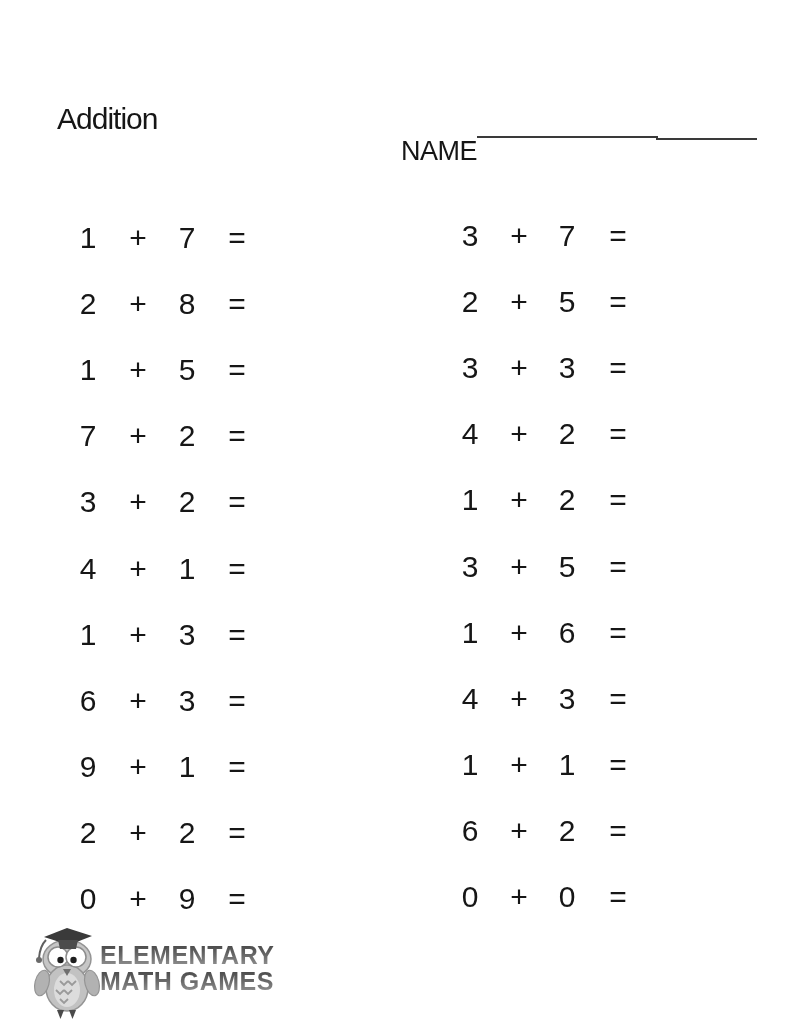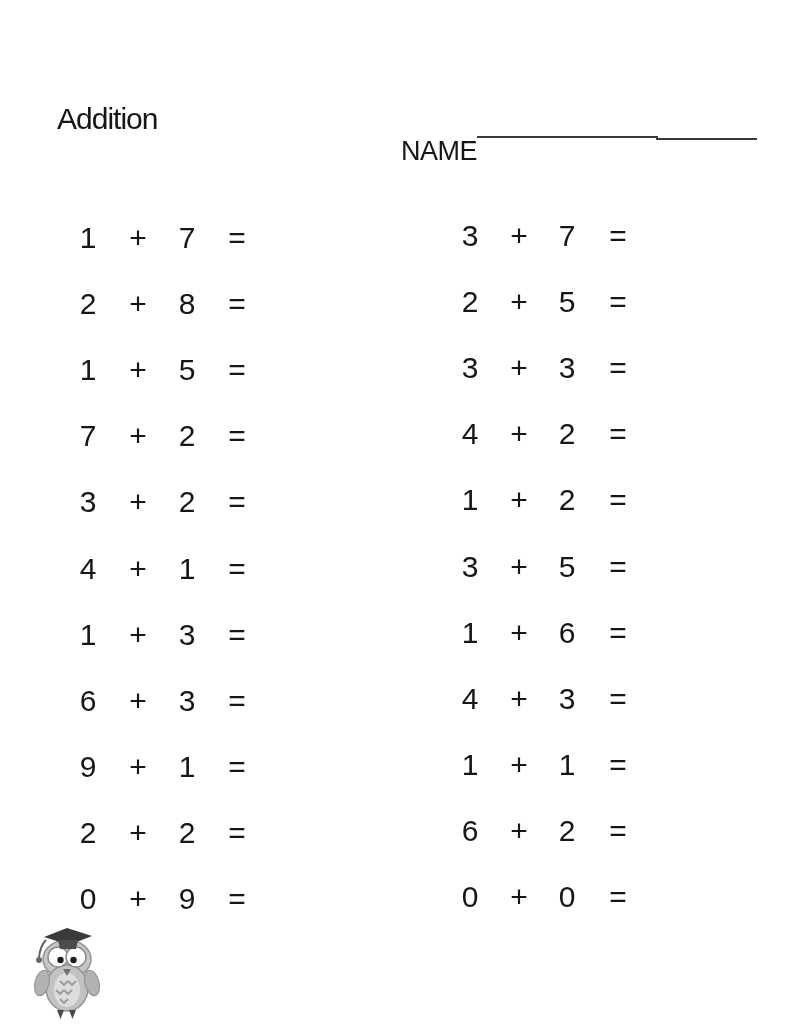--- a/index.html
+++ b/index.html
@@ -280,15 +280,17 @@
 
     <path d="M37,43 L45,43 L41,50 Z" fill="#707070"></path>
 
     <path d="M41,2 L66,10 L43,19 L18,11 Z" fill="#3a3a3a"></path>
     <path d="M32,14 L52,14 L50,23 L34,23 Z" fill="#4c4c4c"></path>
 
     <path d="M31,84 l7,0 l-3.5,9 Z" fill="#4a4a4a"></path>
     <path d="M43,84 l7,0 l-3.5,9 Z" fill="#4a4a4a"></path>
   </svg>
 
+  <div class="logo-text-1">ELEMENTARY</div>
+  <div class="logo-text-2">MATH GAMES</div>
 
 
 </div>
 
 </body></html>

